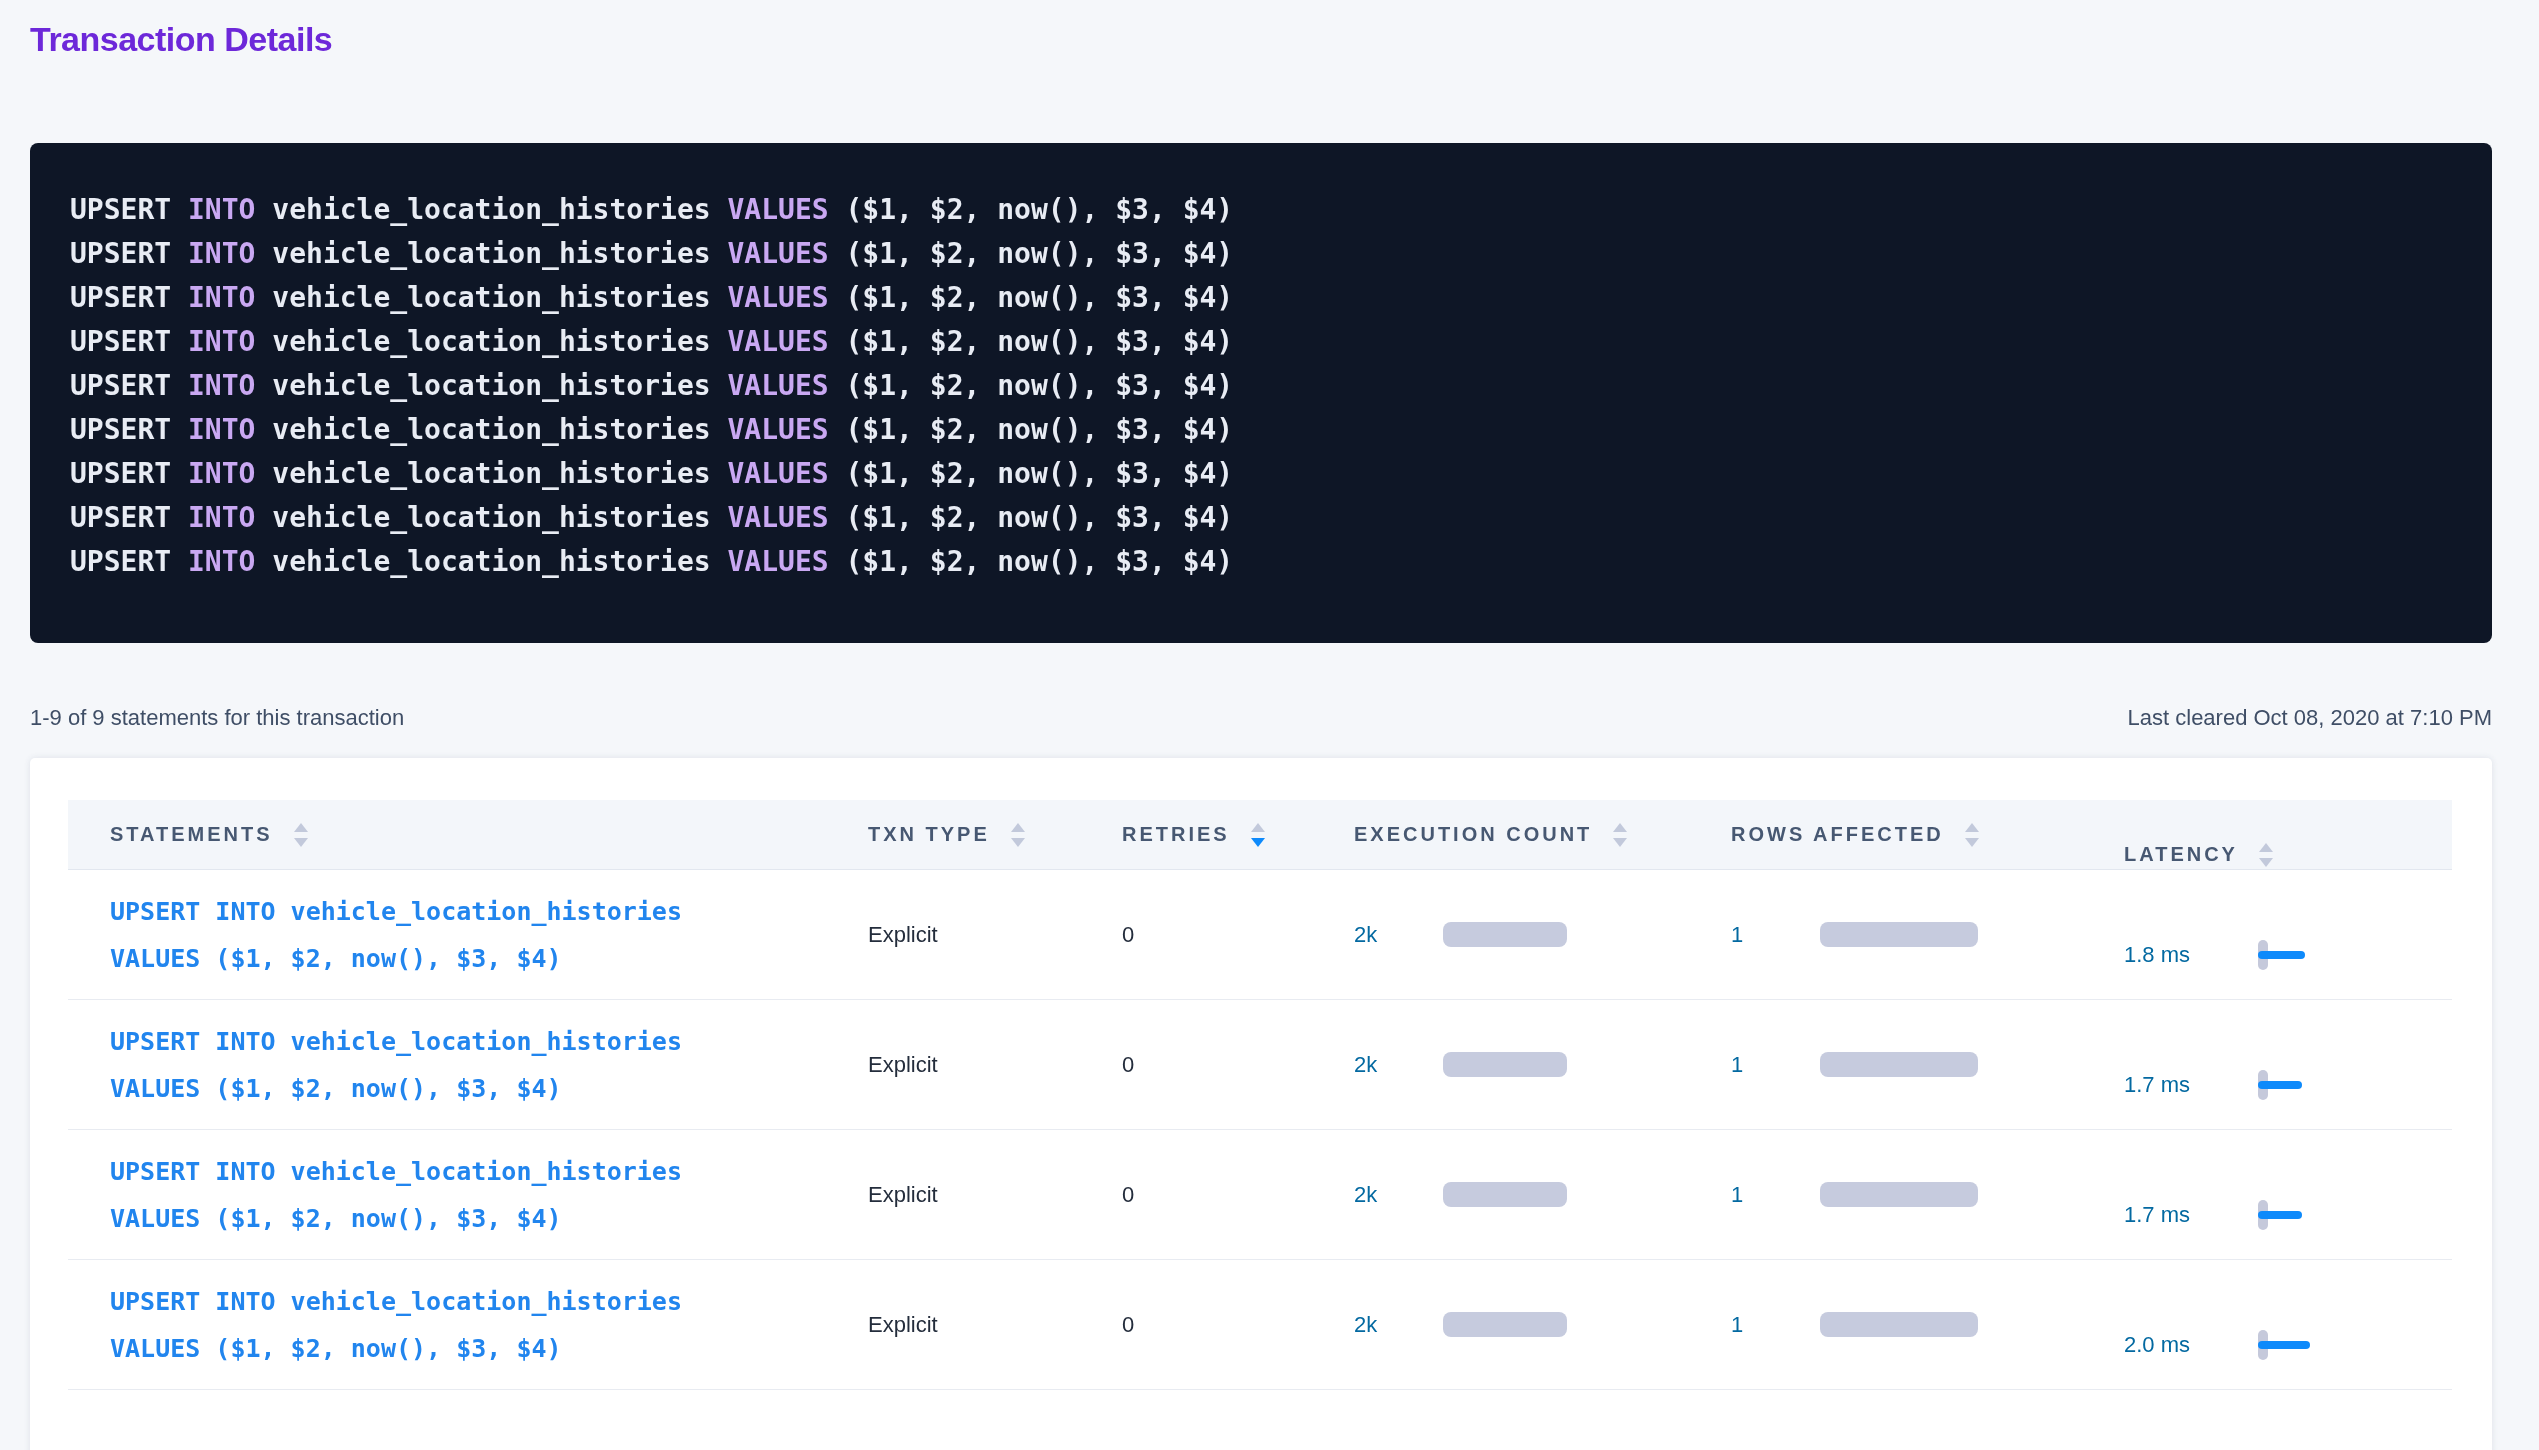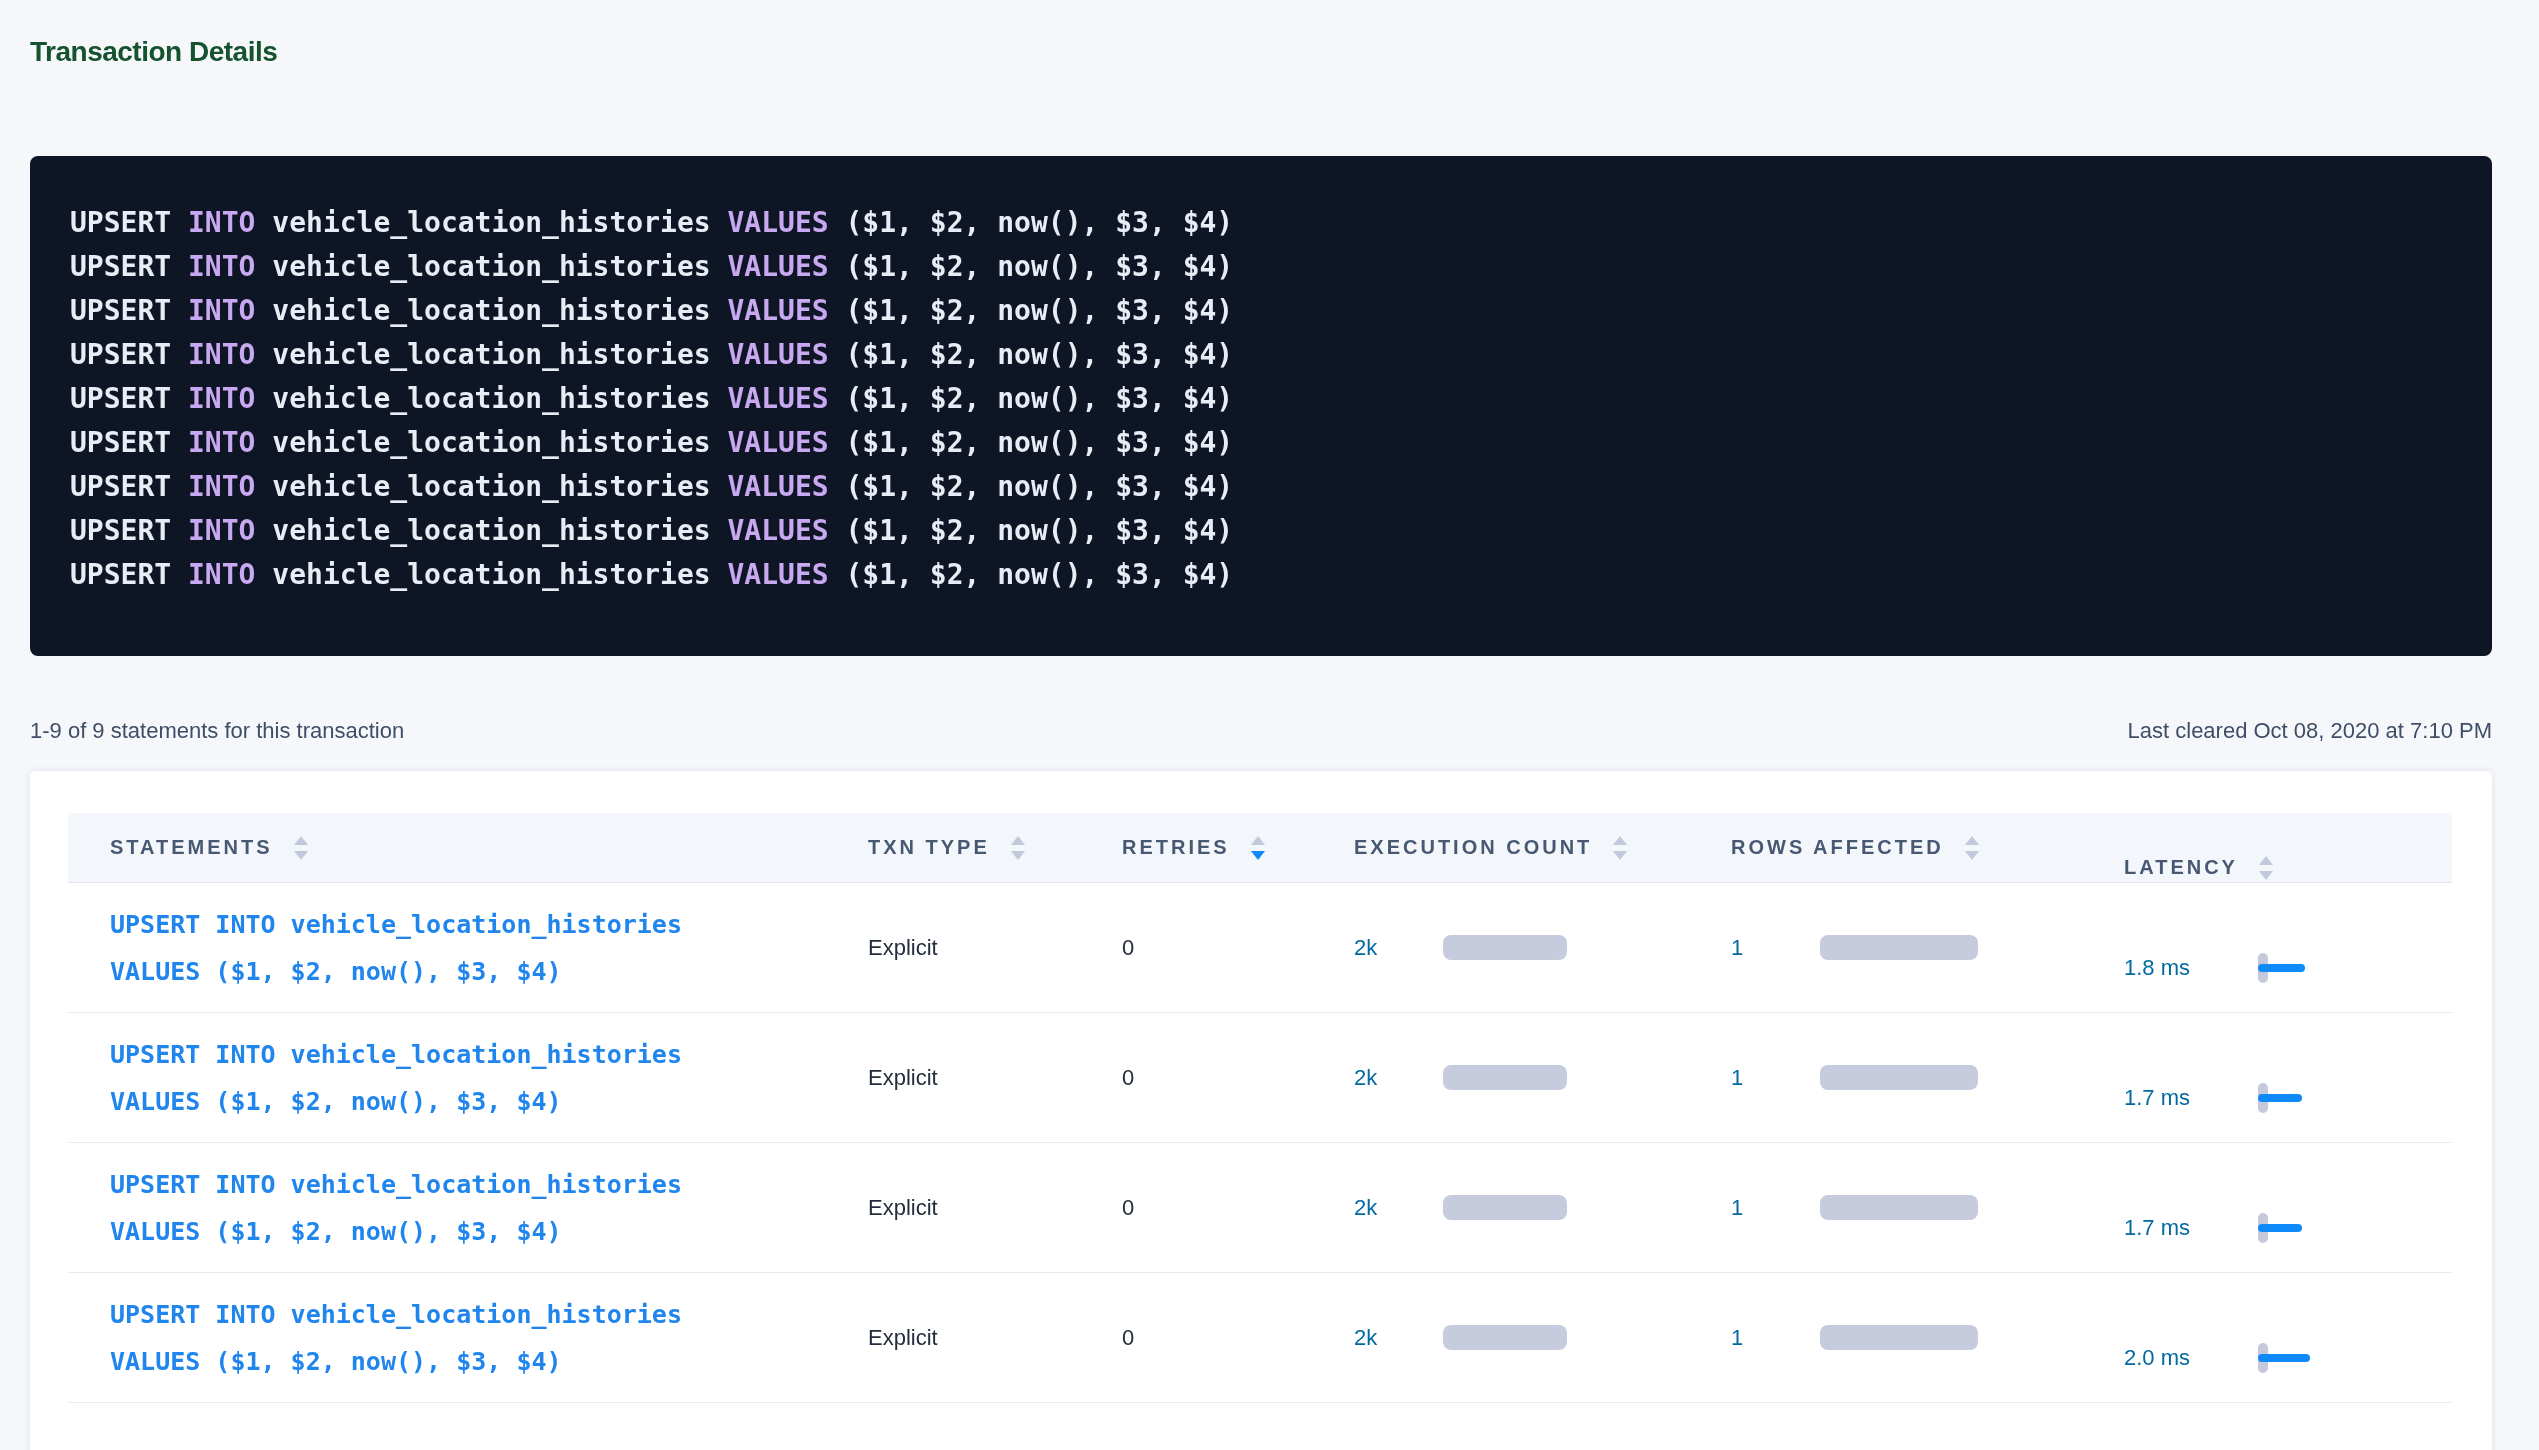--- a/index.html
+++ b/index.html
@@ -6,25 +6,25 @@
   html,body { width:2539px; height:1450px; overflow:hidden; }
   body {
     background:#F5F7FA;
     font-family:"Liberation Sans", sans-serif;
     color:#242D3C;
   }
   .page { padding:0 47px 0 30px; }
 
   
   .page-title {
-    padding-top:29px;
-    font-size:28px;
+    padding-top:16px;
+    font-size:34px;
     font-weight:bold;
     letter-spacing:-0.5px;
-    color:#14532d;
+    color:#6d28d9;
     line-height:46px;
   }
 
   
   .sql-box {
     margin-top:81px;
     height:500px;
     background:#0E1626;
     border-radius:8px;
     padding:45px 40px;

